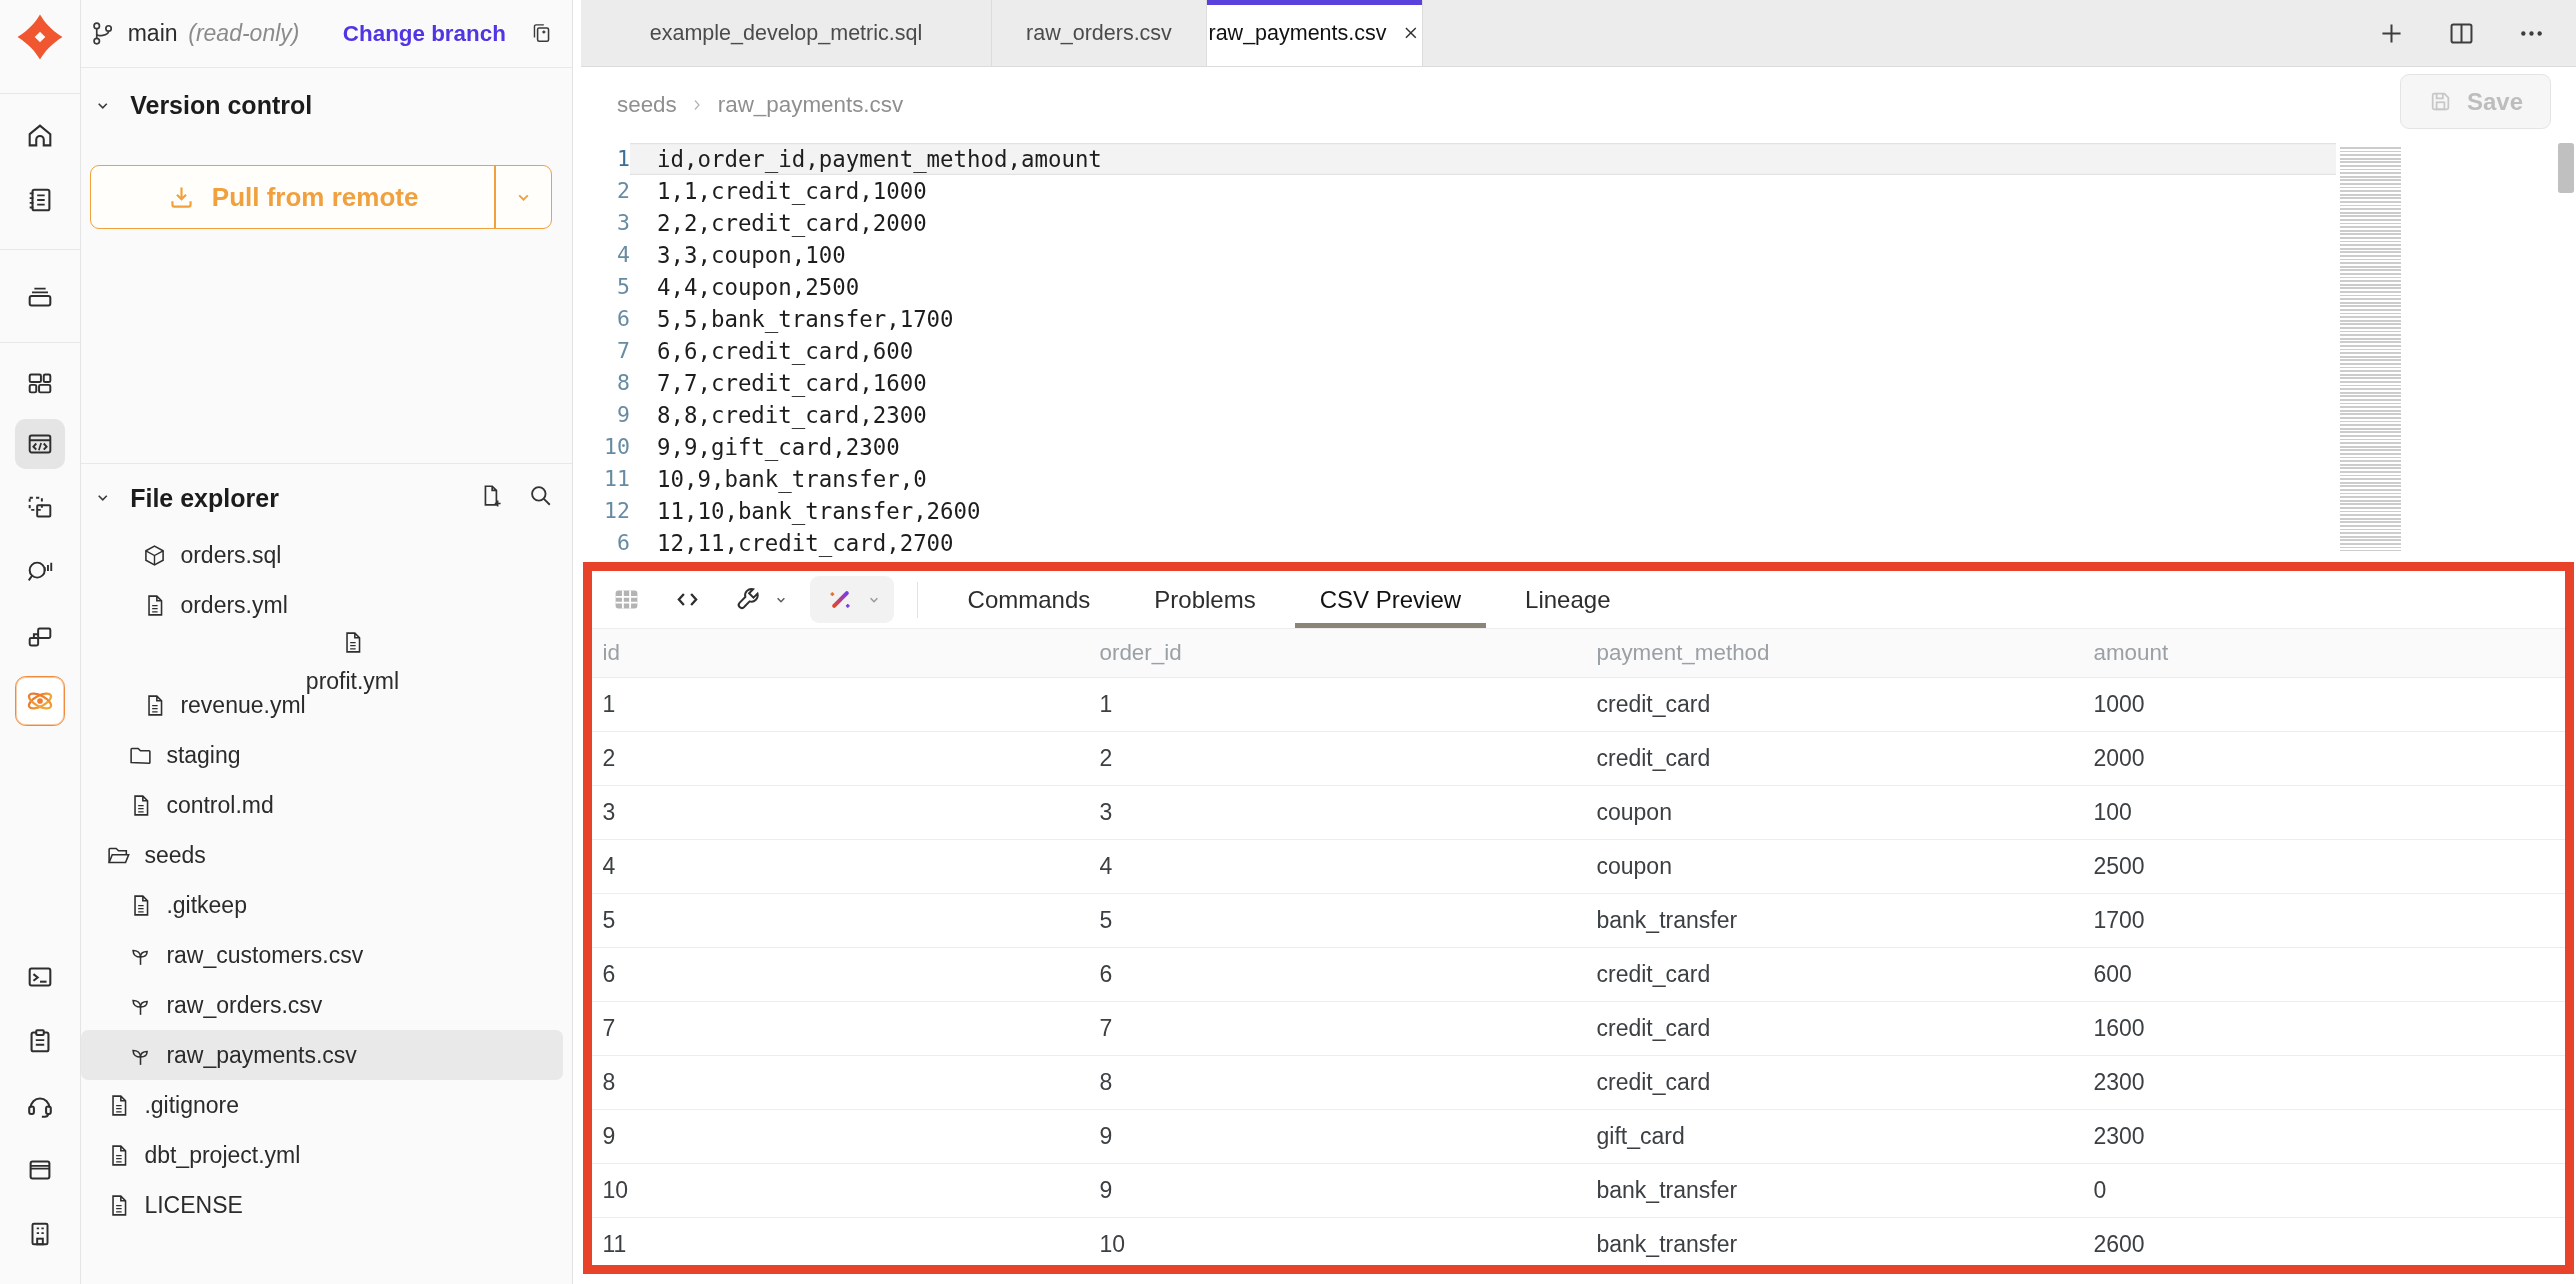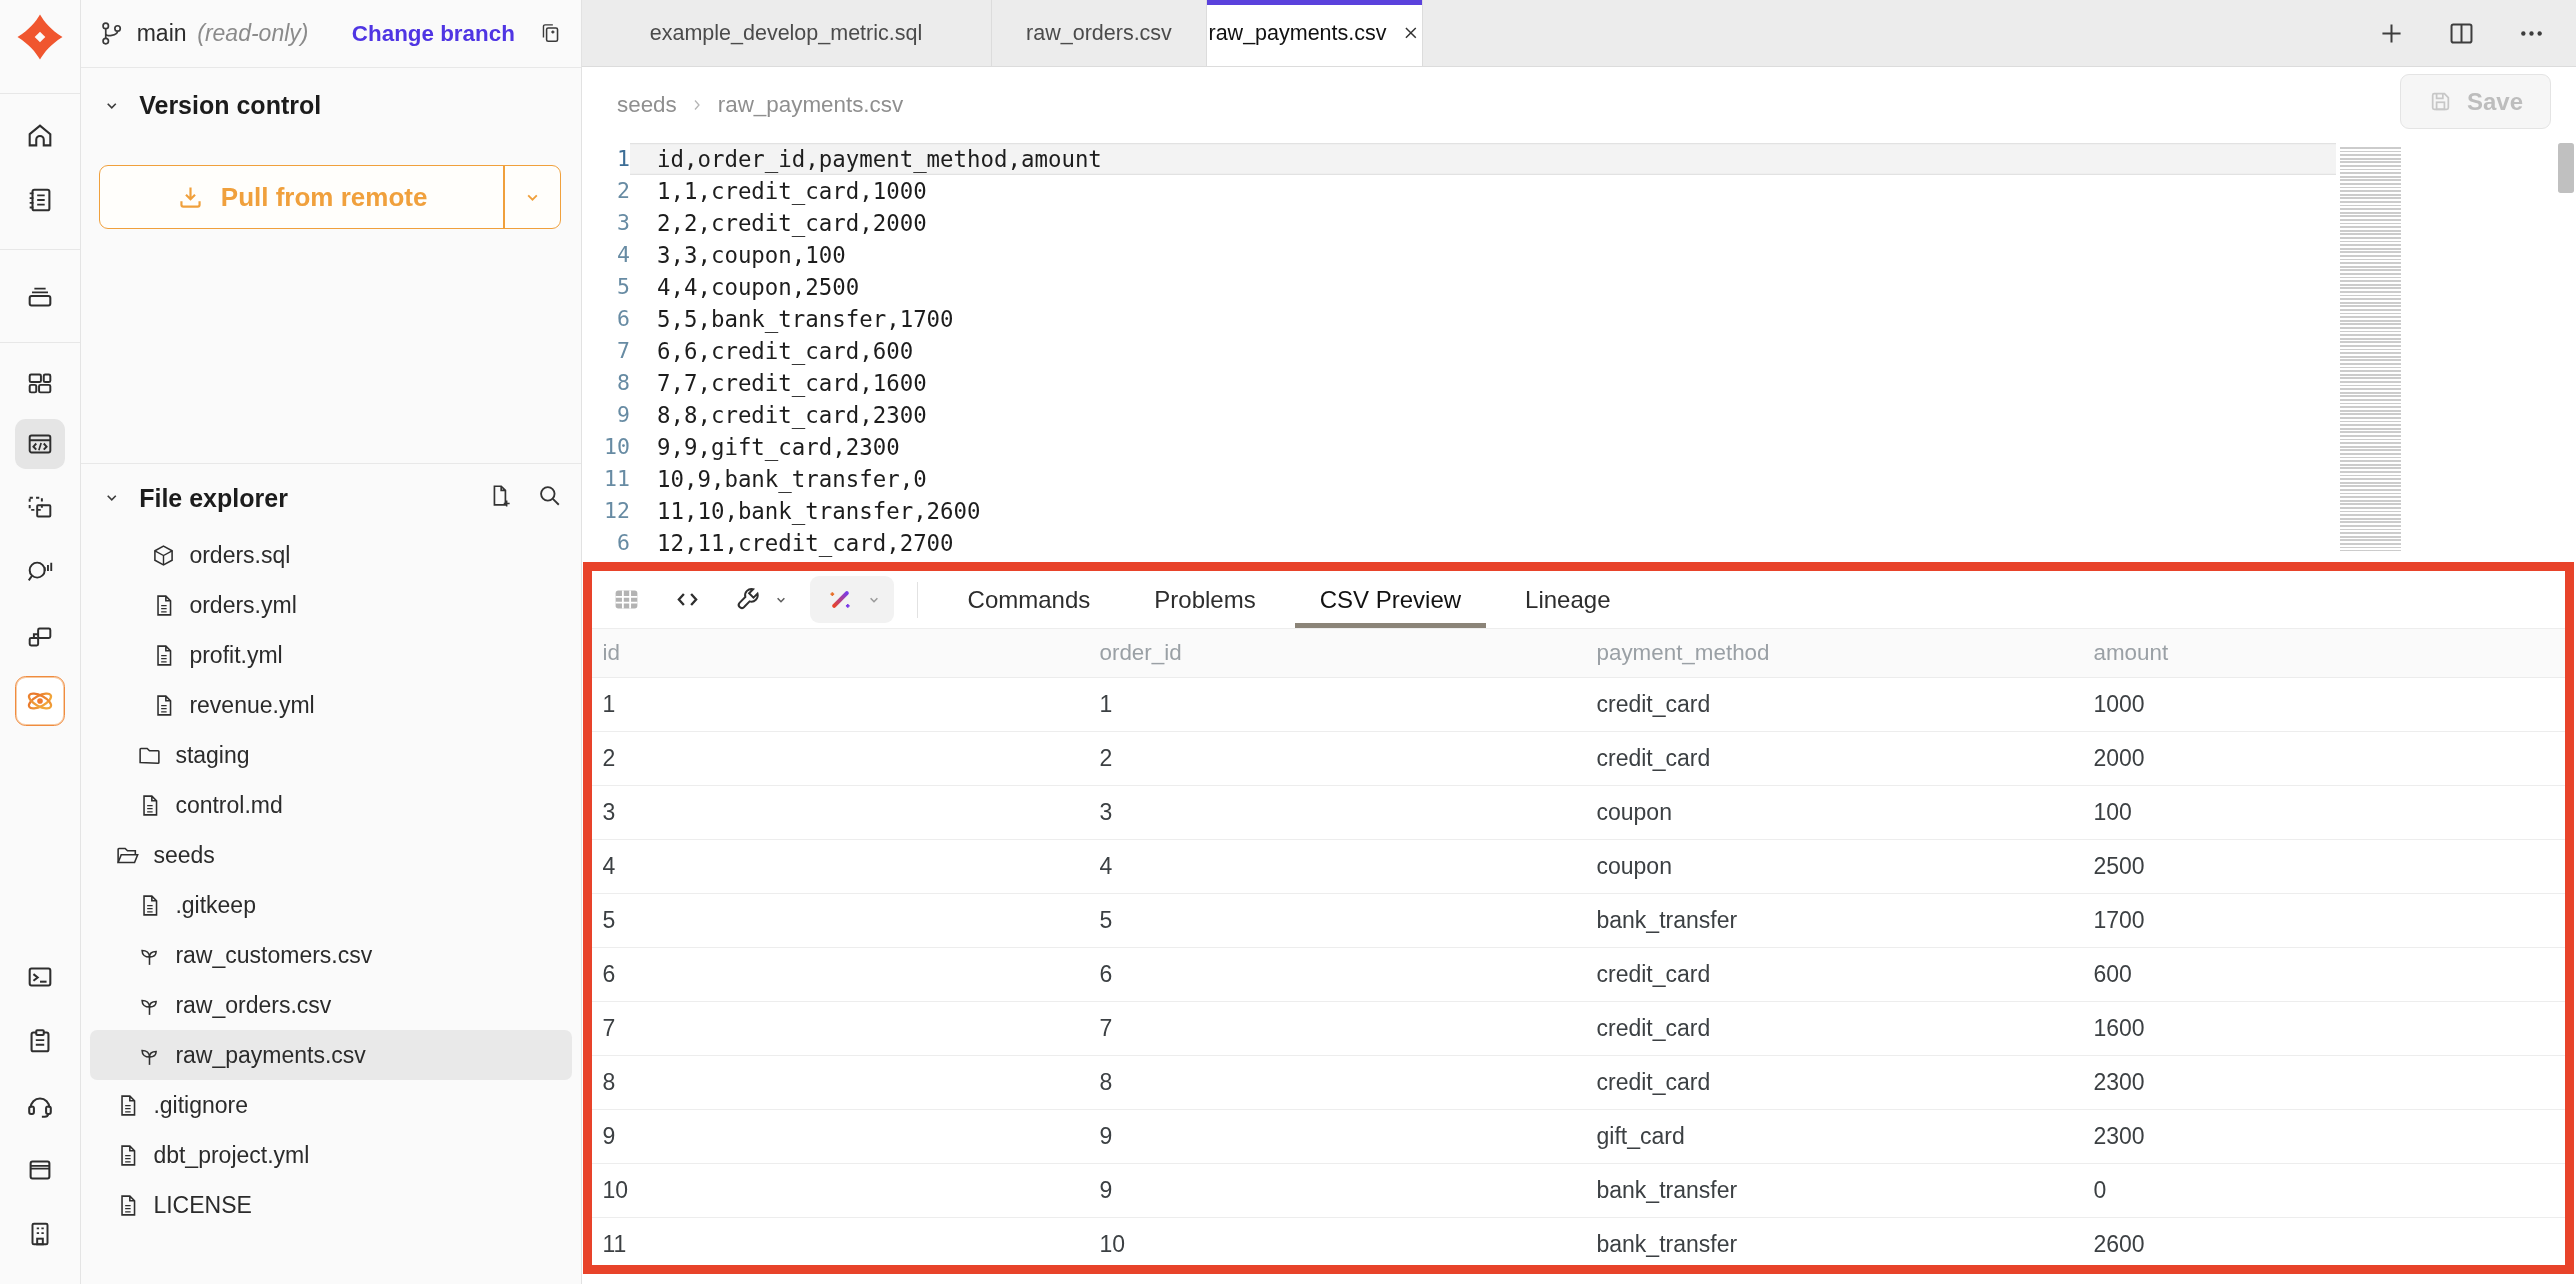--- a/index.html
+++ b/index.html
@@ -10,21 +10,21 @@
   
   .rail { position:absolute; left:0; top:0; bottom:0; width:81px; background:#fafafa; border-right:0.9px solid #e4e4e4; z-index:6; }
   .rail-logo { position:absolute; left:16px; top:12.5px; width:48px; height:48px; cursor:pointer; }
   .rail-icon { position:absolute; left:15px; width:50px; height:50px; border-radius:10.7px; display:flex; align-items:center; justify-content:center; color:#2e2e2e; cursor:pointer; }
   .rail-icon svg { width:30px; height:30px; }
   .rail-icon.active { background:#e5e5e5; }
   .rail-icon.fusion { background:#fff; border:1.8px solid #f08b3e; box-shadow:0 0 0 0.9px #f6c9a0 inset; }
   .rail-divider { position:absolute; left:0; right:0; height:0.9px; background:#e7e7e7; }
 
   
-  .sidepanel { position:absolute; left:81px; top:0; bottom:0; width:501px; background:#fafafa; border-right:0.9px solid #e2e2e2; z-index:5; }
+  .sidepanel { position:absolute; left:72px; top:0; bottom:0; width:501px; background:#fafafa; border-right:0.9px solid #e2e2e2; z-index:5; }
   .panel-top { height:68px; border-bottom:0.9px solid #e8e8e8; display:flex; align-items:center; padding:0 18px; gap:10.7px; }
   .panel-top svg { flex:none; }
   .branch-name { font-size:23px; color:#2d2d2d; }
   .branch-mode { font-size:23px; font-style:italic; color:#8b8b8b; }
   .change-branch { margin-left:auto; font-size:22.4px; font-weight:600; color:#4f35e3; cursor:pointer; }
   .copy-btn { margin-left:12.5px; color:#3a3a3a; cursor:pointer; display:flex; }
 
   .vc-title, .fx-title { position:absolute; left:19.7px; display:flex; align-items:center; gap:17px; font-size:25px; font-weight:700; color:#1c1c1c; }
   .vc-title { top:91px; }
   .sec-chev { color:#3a3a3a; display:flex; }
@@ -295,21 +295,21 @@
           </div>
           <div class="file-item" style="padding-left: 61px;">
             <span style="display: flex;">
               <svg width="25" height="25" viewBox="0 0 32 32" fill="none" stroke="currentColor" stroke-width="2">
                 <path d="M9 4 h10 l6 6 v18 H9 z M19 4 v6 h6"></path>
                 <path d="M13 16 h7 M13 20 h7 M13 24 h7" stroke-width="1.6"></path>
               </svg>
             </span>
             <span>orders.yml</span>
           </div>
-          <div class="file-item" style="padding-left: 61px;">
+          <div class="file-item" style="padding-left: 61px; flex-direction: column;">
             <span style="display: flex;">
               <svg width="25" height="25" viewBox="0 0 32 32" fill="none" stroke="currentColor" stroke-width="2">
                 <path d="M9 4 h10 l6 6 v18 H9 z M19 4 v6 h6"></path>
                 <path d="M13 16 h7 M13 20 h7 M13 24 h7" stroke-width="1.6"></path>
               </svg>
             </span>
             <span>profit.yml</span>
           </div>
           <div class="file-item" style="padding-left: 61px;">
             <span style="display: flex;">

